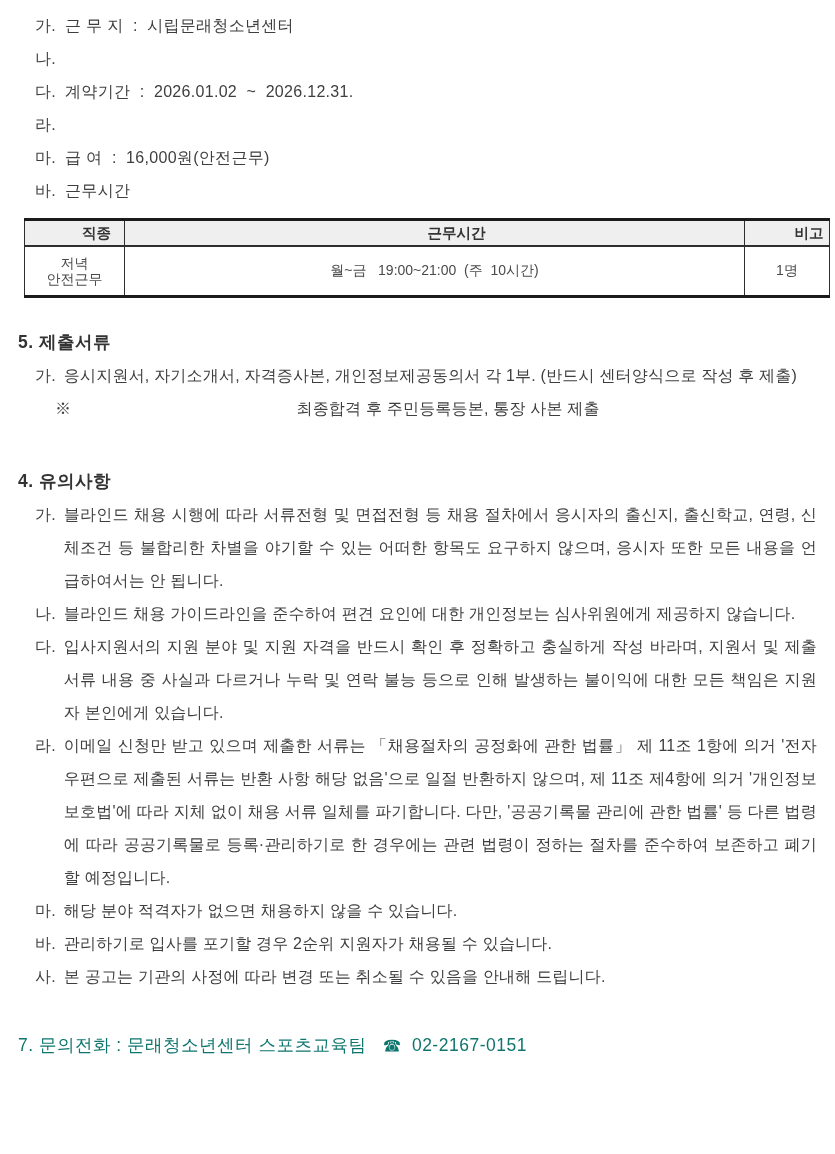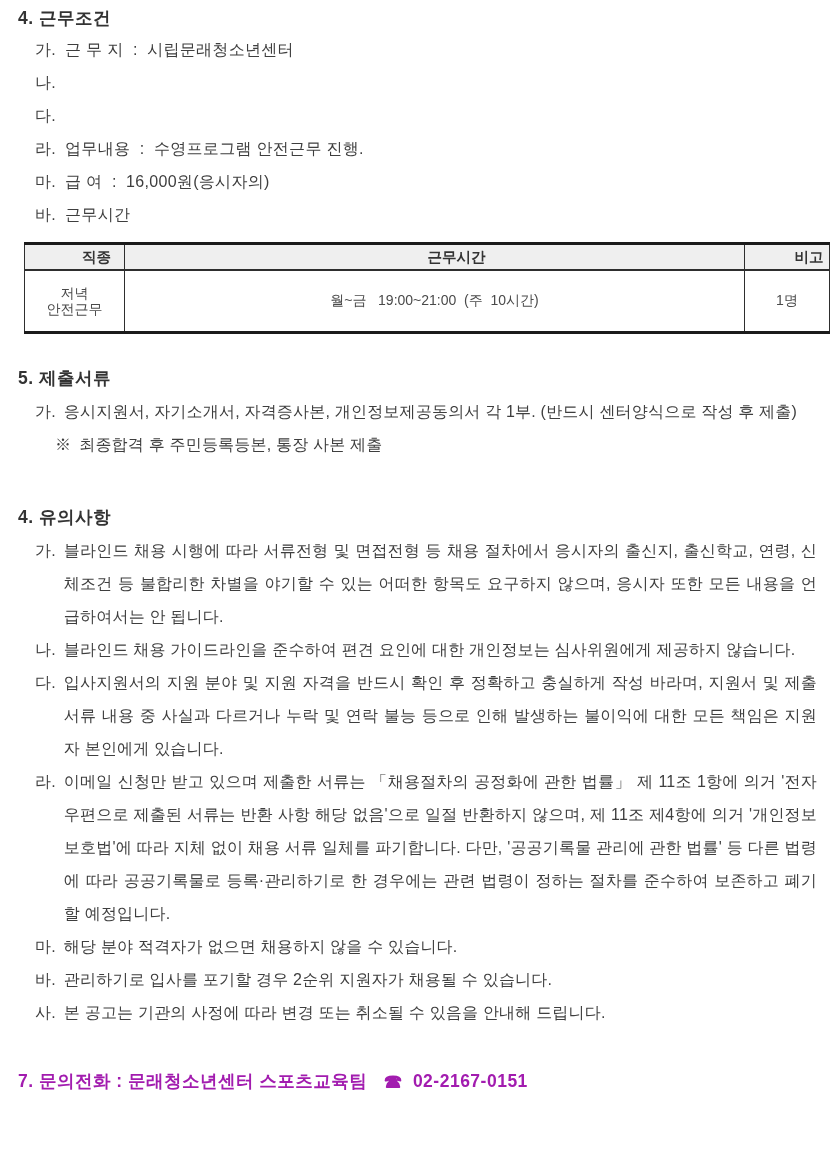--- a/index.html
+++ b/index.html
@@ -49,83 +49,82 @@
   }
   table.schedule th, table.schedule td {
     border-left: 1.5px solid #2e2e2e;
     border-right: 1.5px solid #2e2e2e;
     text-align: center;
     padding-left: 44px;
   }
   table.schedule td {
     font-size: 14px;
     color: #4a4a4a;
-    padding: 14px 0;
+    padding: 8px 0;
     height: 35px;
     vertical-align: middle;
   }
   td.job-cell { font-size: 12.5px; line-height: 16px; white-space: pre-line; }
   td.hours-cell { white-space: pre-wrap; }
   col.c-job { width: 100px; }
   col.c-note { width: 85px; }
 
   
   .para-list { margin-top: 5px; padding-left: 17px; }
   .para {
     display: flex;
     font-size: 16px;
     line-height: 33px;
     letter-spacing: 0.2px;
   }
   .para-label { flex: 0 0 auto; margin-right: 8px; white-space: pre; }
   .para-text { flex: 1 1 auto; text-align: justify; word-break: break-all; }
   .para.sub-note { padding-left: 20px; }
-  .para.sub-note .para-text { text-align: left; }
+  .para.sub-note .para-text { text-align: center; }
 
   .sec-docs { margin-top: 32px; }
   .sec-notes { margin-top: 44px; }
 
   
   .sec-contact { margin-top: 40px; }
   .contact-line {
     display: flex;
     align-items: center;
     font-size: 17.5px;
-    font-weight: bold;
-    color: #a21caf;
+    font-weight: normal;
+    color: #0f766e;
     letter-spacing: 0.5px;
   }
   .phone-icon { margin: 0 10px 0 16px; font-size: 19px; line-height: 1; }
 </style>
 </head>
 <body>
 
 <div class="doc">
 
   <div class="sec">
-    <div class="sec-title">4. 근무조건</div>
 
     <div class="kv-list">
       <div class="kv-item">
         <span class="kv-label">가.</span>
         <span class="kv-text">근 무 지  :  시립문래청소년센터</span>
       </div>
       <div class="kv-item">
         <span class="kv-label">나.</span>
       </div>
       <div class="kv-item">
         <span class="kv-label">다.</span>
+        <span class="kv-text">계약기간  :  2026.01.02  ~  2026.12.31.</span>
       </div>
       <div class="kv-item">
         <span class="kv-label">라.</span>
-        <span class="kv-text">업무내용  :  수영프로그램 안전근무 진행.</span>
       </div>
       <div class="kv-item">
         <span class="kv-label">마.</span>
-        <span class="kv-text">급 여  :  16,000원(응시자의)</span>
+        <span class="kv-text">급 여  :  16,000원(안전근무)</span>
       </div>
       <div class="kv-item">
         <span class="kv-label">바.</span>
         <span class="kv-text">근무시간</span>
       </div>
     </div>
 
     <div class="tbl-wrap">
       <table class="schedule">
         <colgroup>

